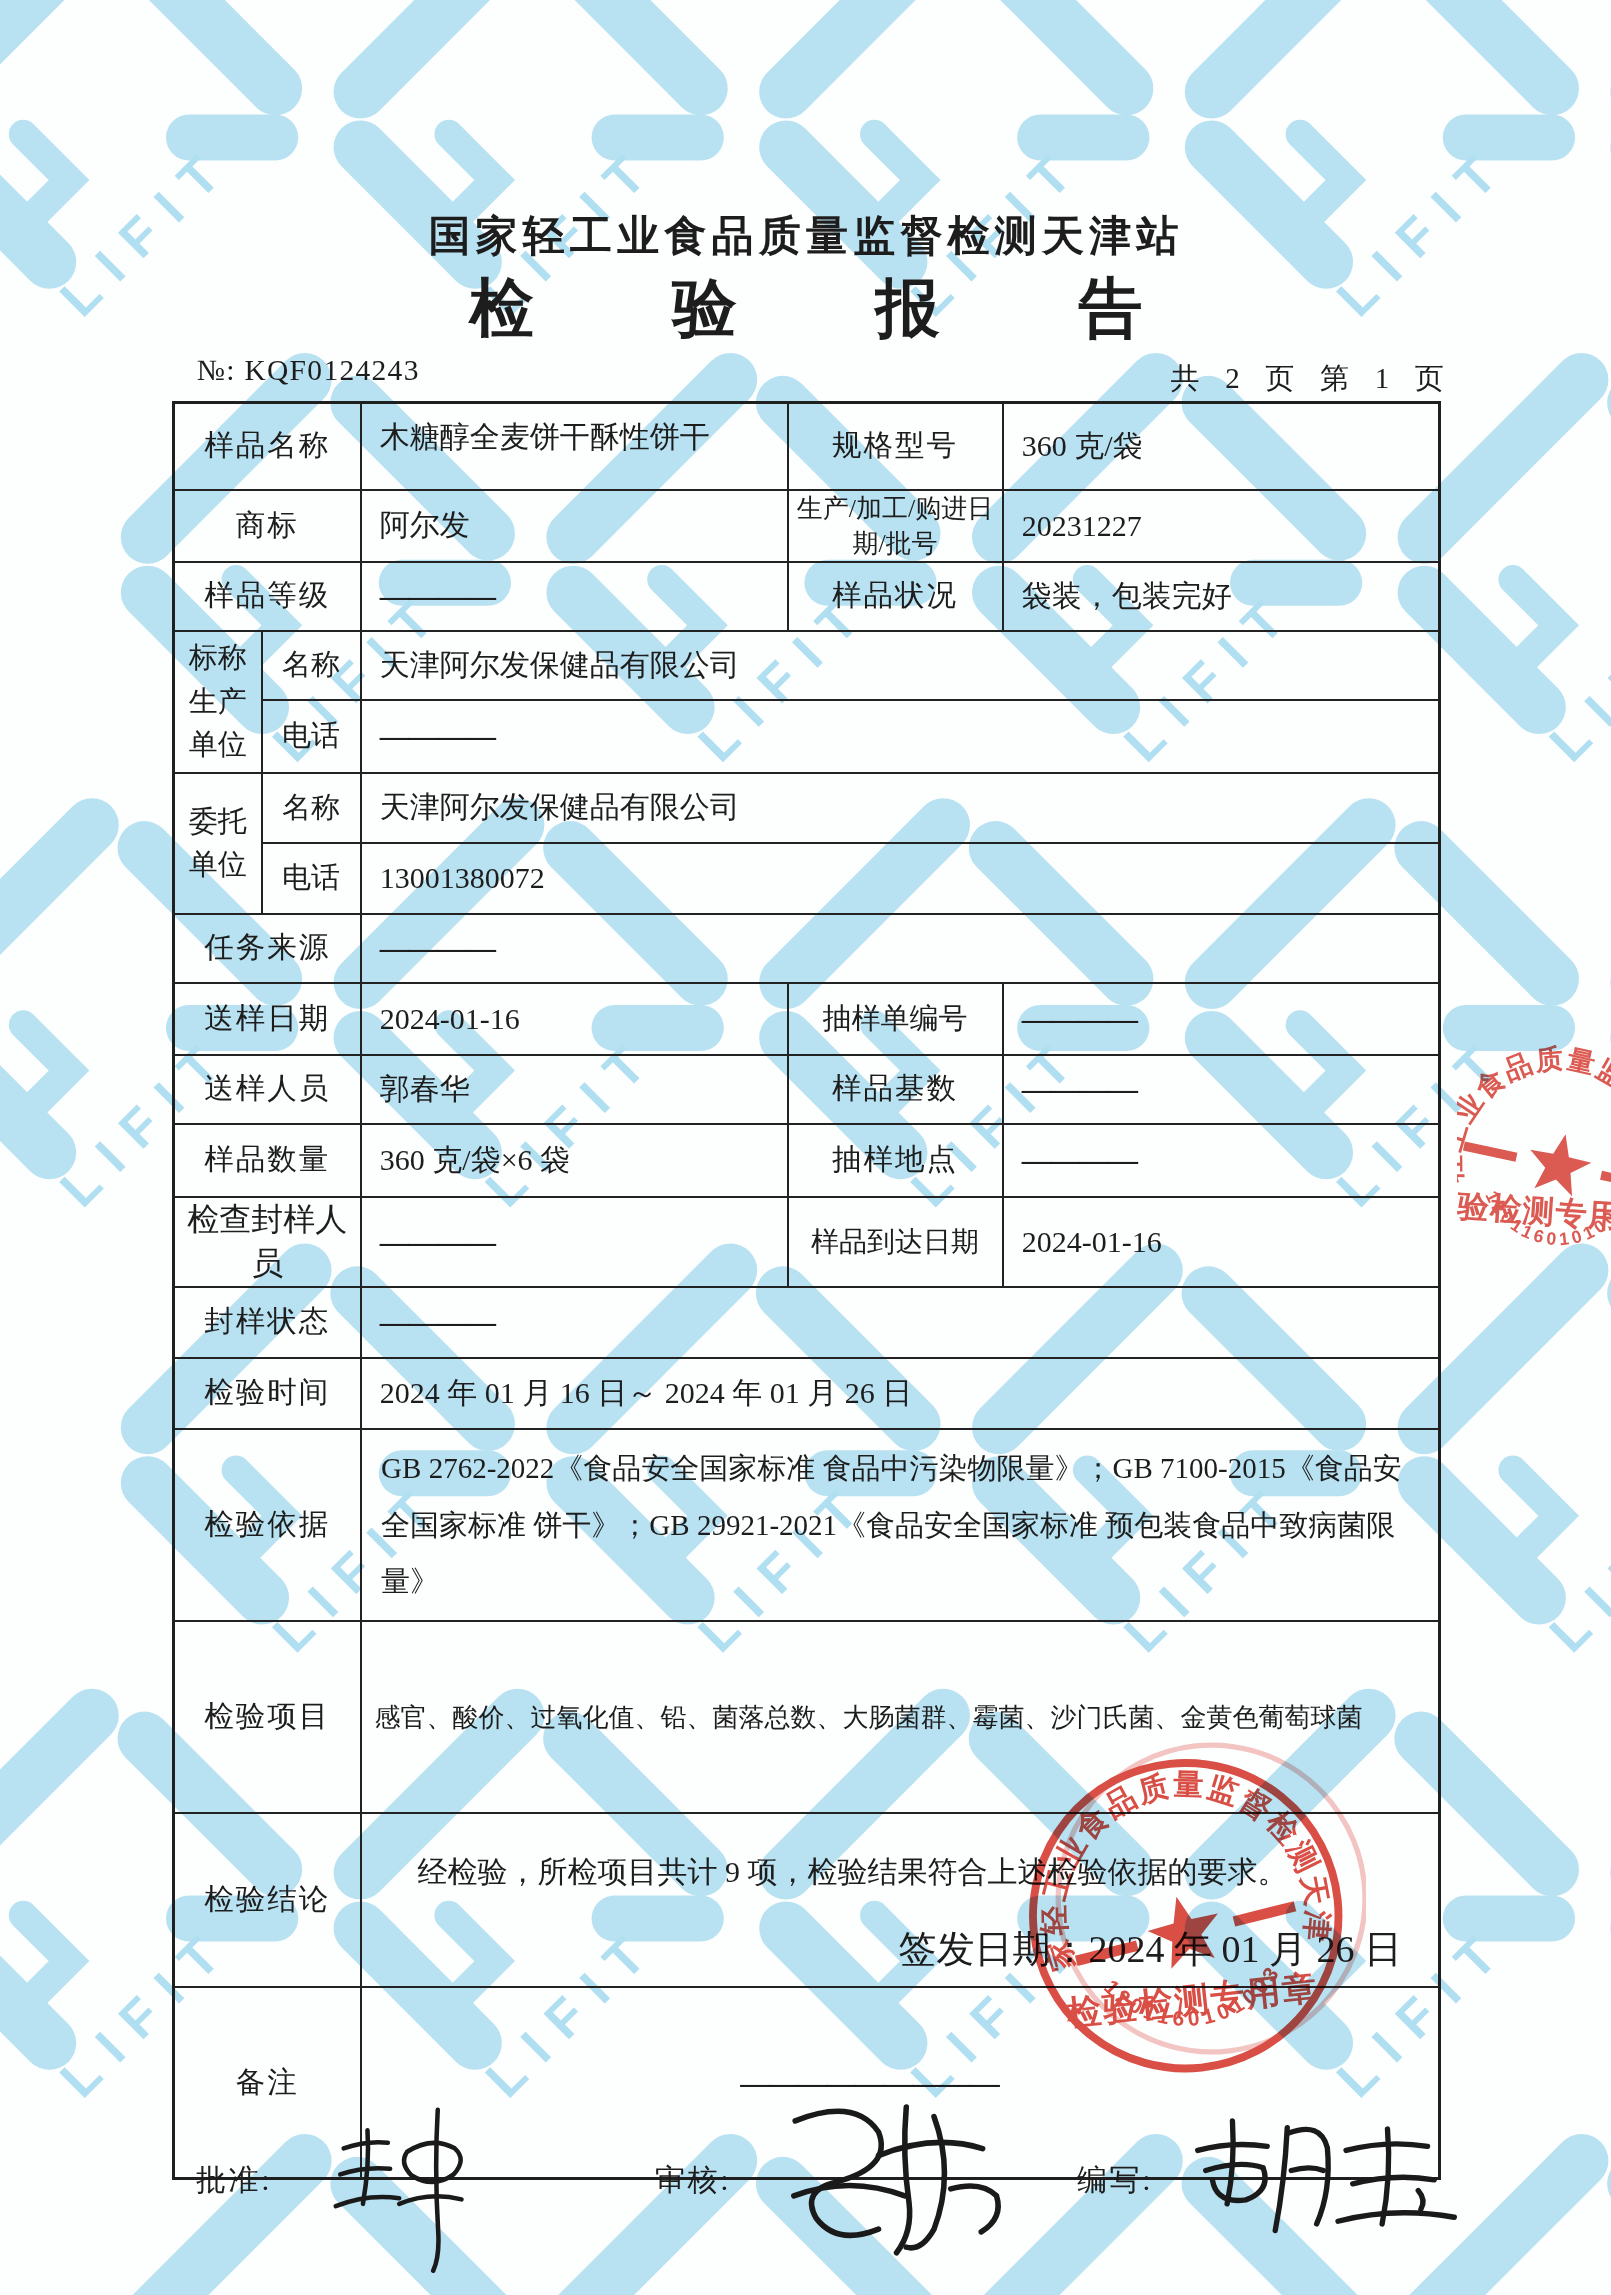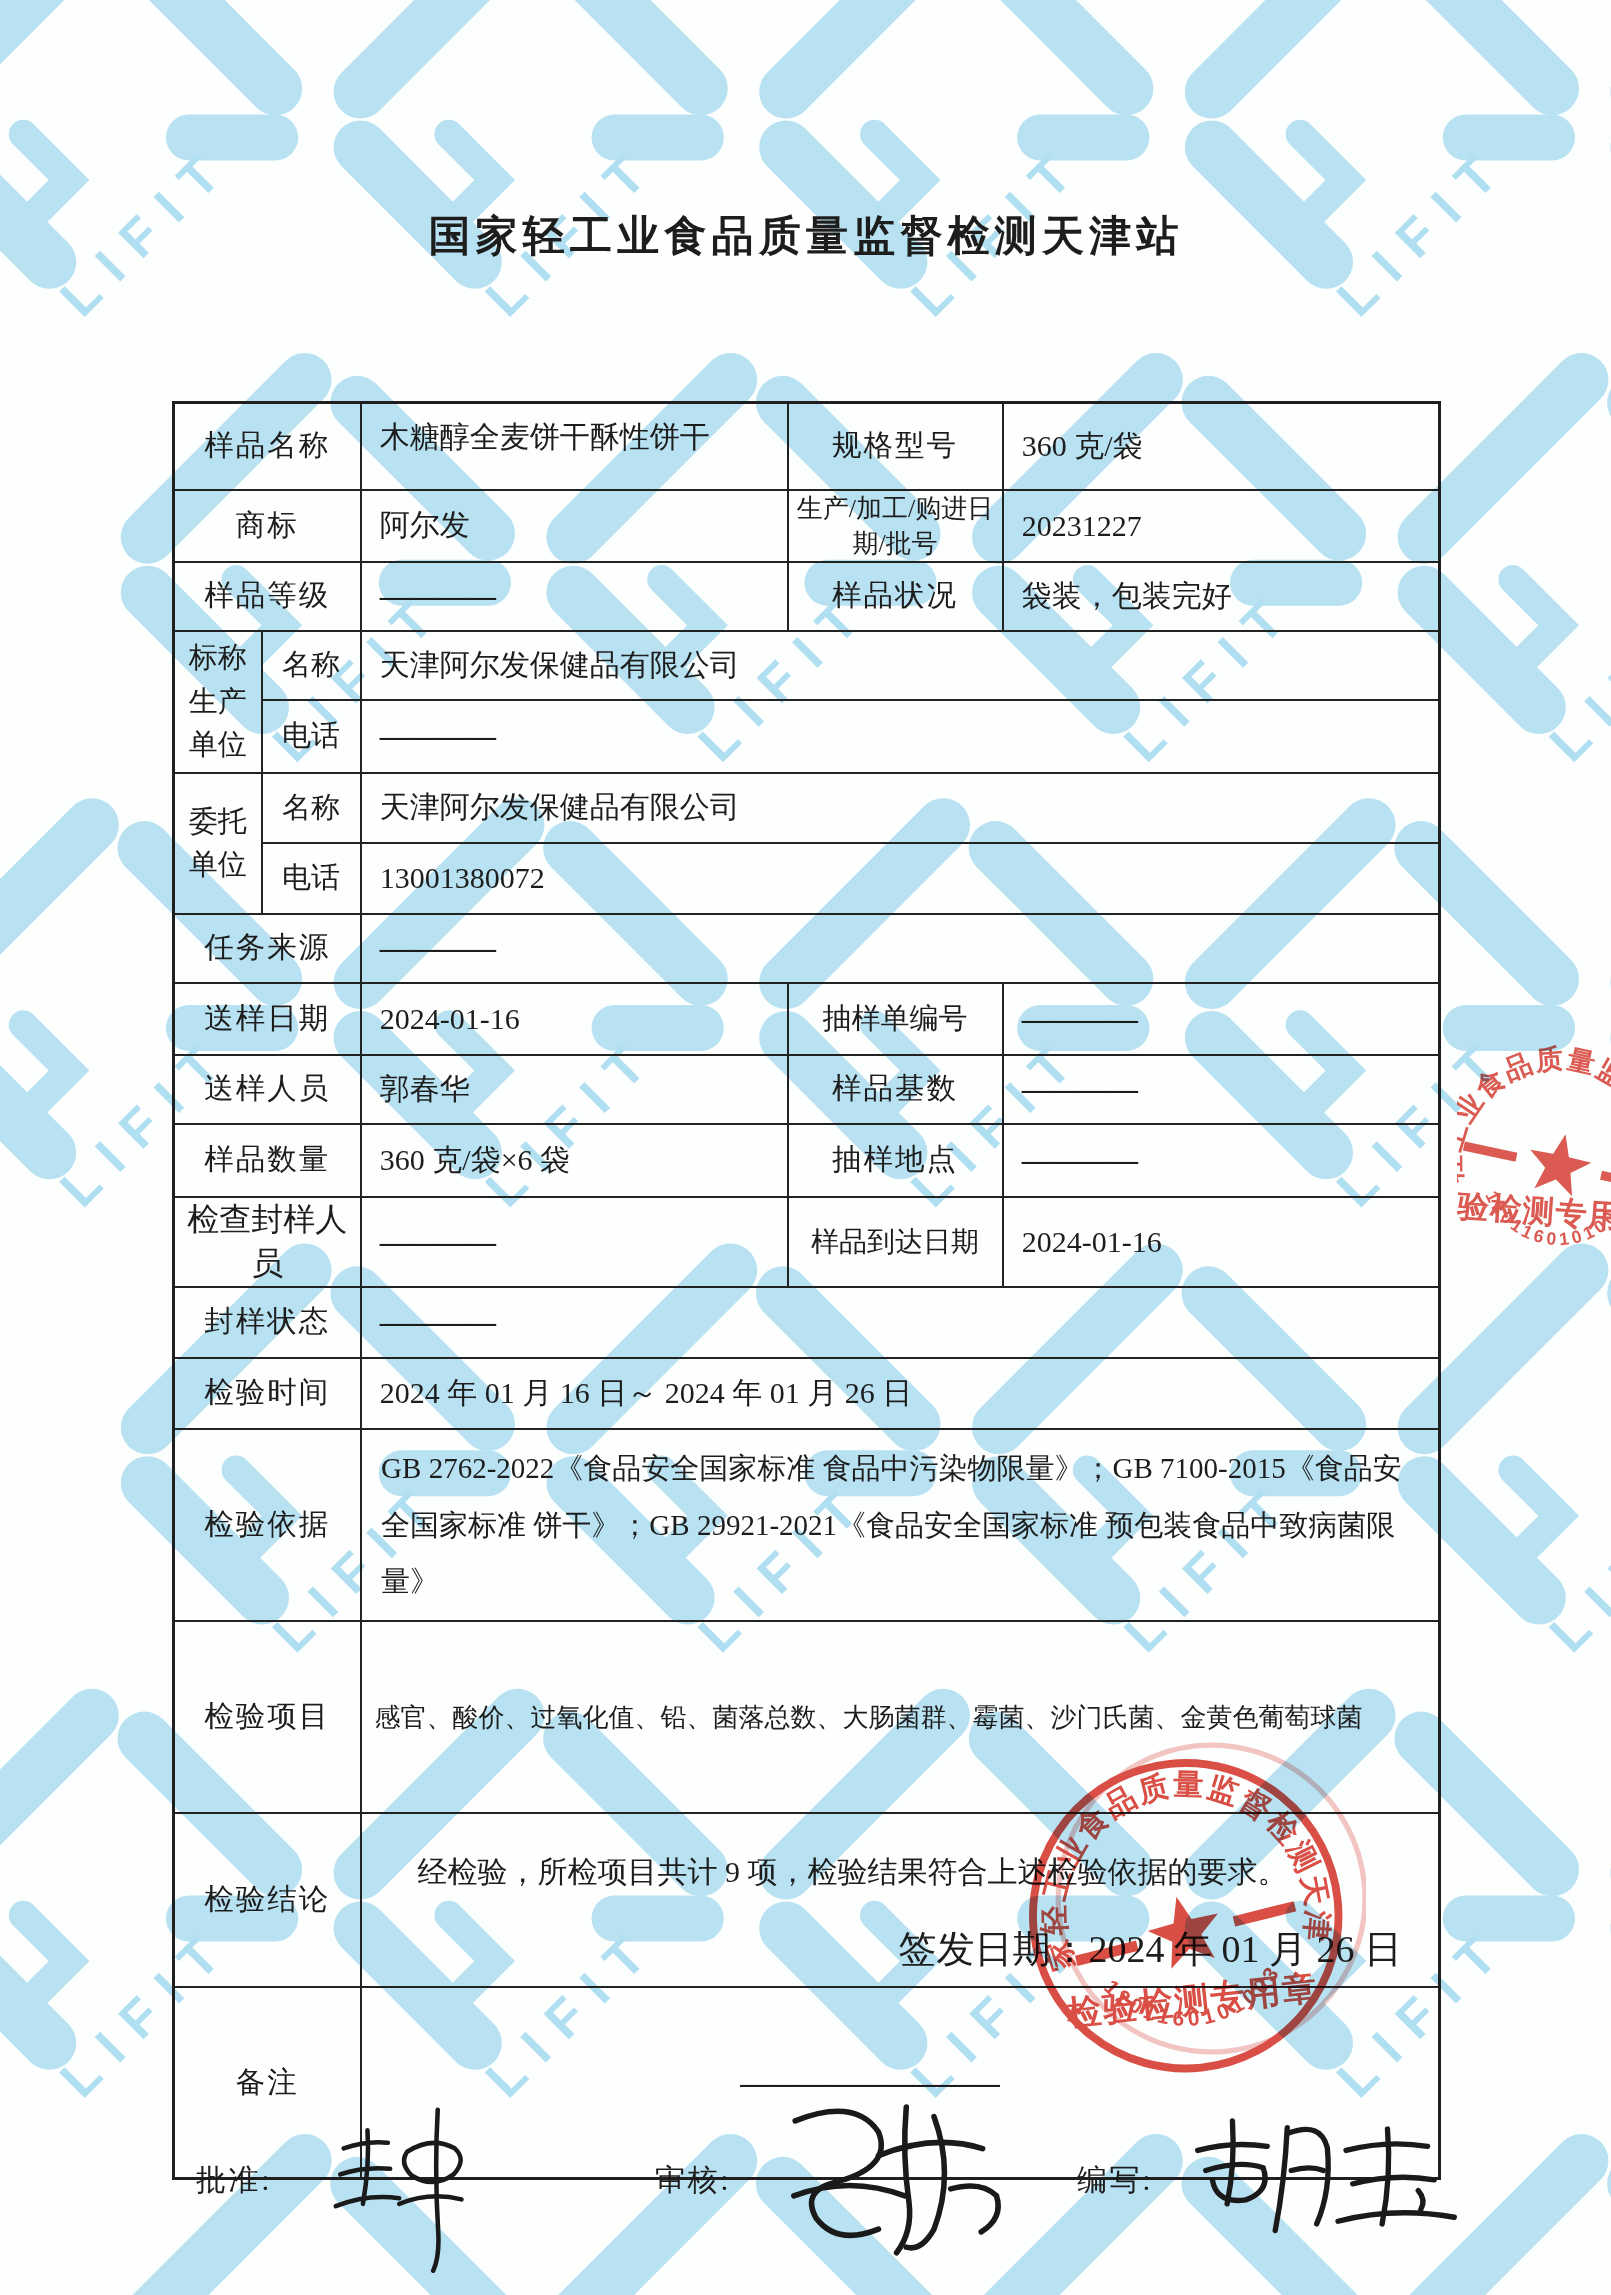--- a/index.html
+++ b/index.html
@@ -84,20 +84,25 @@
       <use href="#wm-motif" x="1120" y="2600"></use>
       <use href="#wm-motif" x="1770" y="2600"></use>
       <use href="#wm-motif" x="2420" y="2600"></use>
     <use href="#wm-motif" x="145" y="3280"></use>
       <use href="#wm-motif" x="795" y="3280"></use>
       <use href="#wm-motif" x="1445" y="3280"></use>
       <use href="#wm-motif" x="2095" y="3280"></use>
   </svg>
 
   <div class="org-title">国家轻工业食品质量监督检测天津站</div>
+  <div class="report-title">检验报告</div>
+  <div class="meta-row">
+    <span class="report-no">№: KQF0124243</span>
+    <span class="page-info">共 2 页  第 1 页</span>
+  </div>
 
   <div class="tbl-wrap">
   <table>
     <colgroup>
           <col style="width:88px">
           <col style="width:99px">
           <col style="width:427px">
           <col style="width:215px">
           <col style="width:437px">
         </colgroup>

